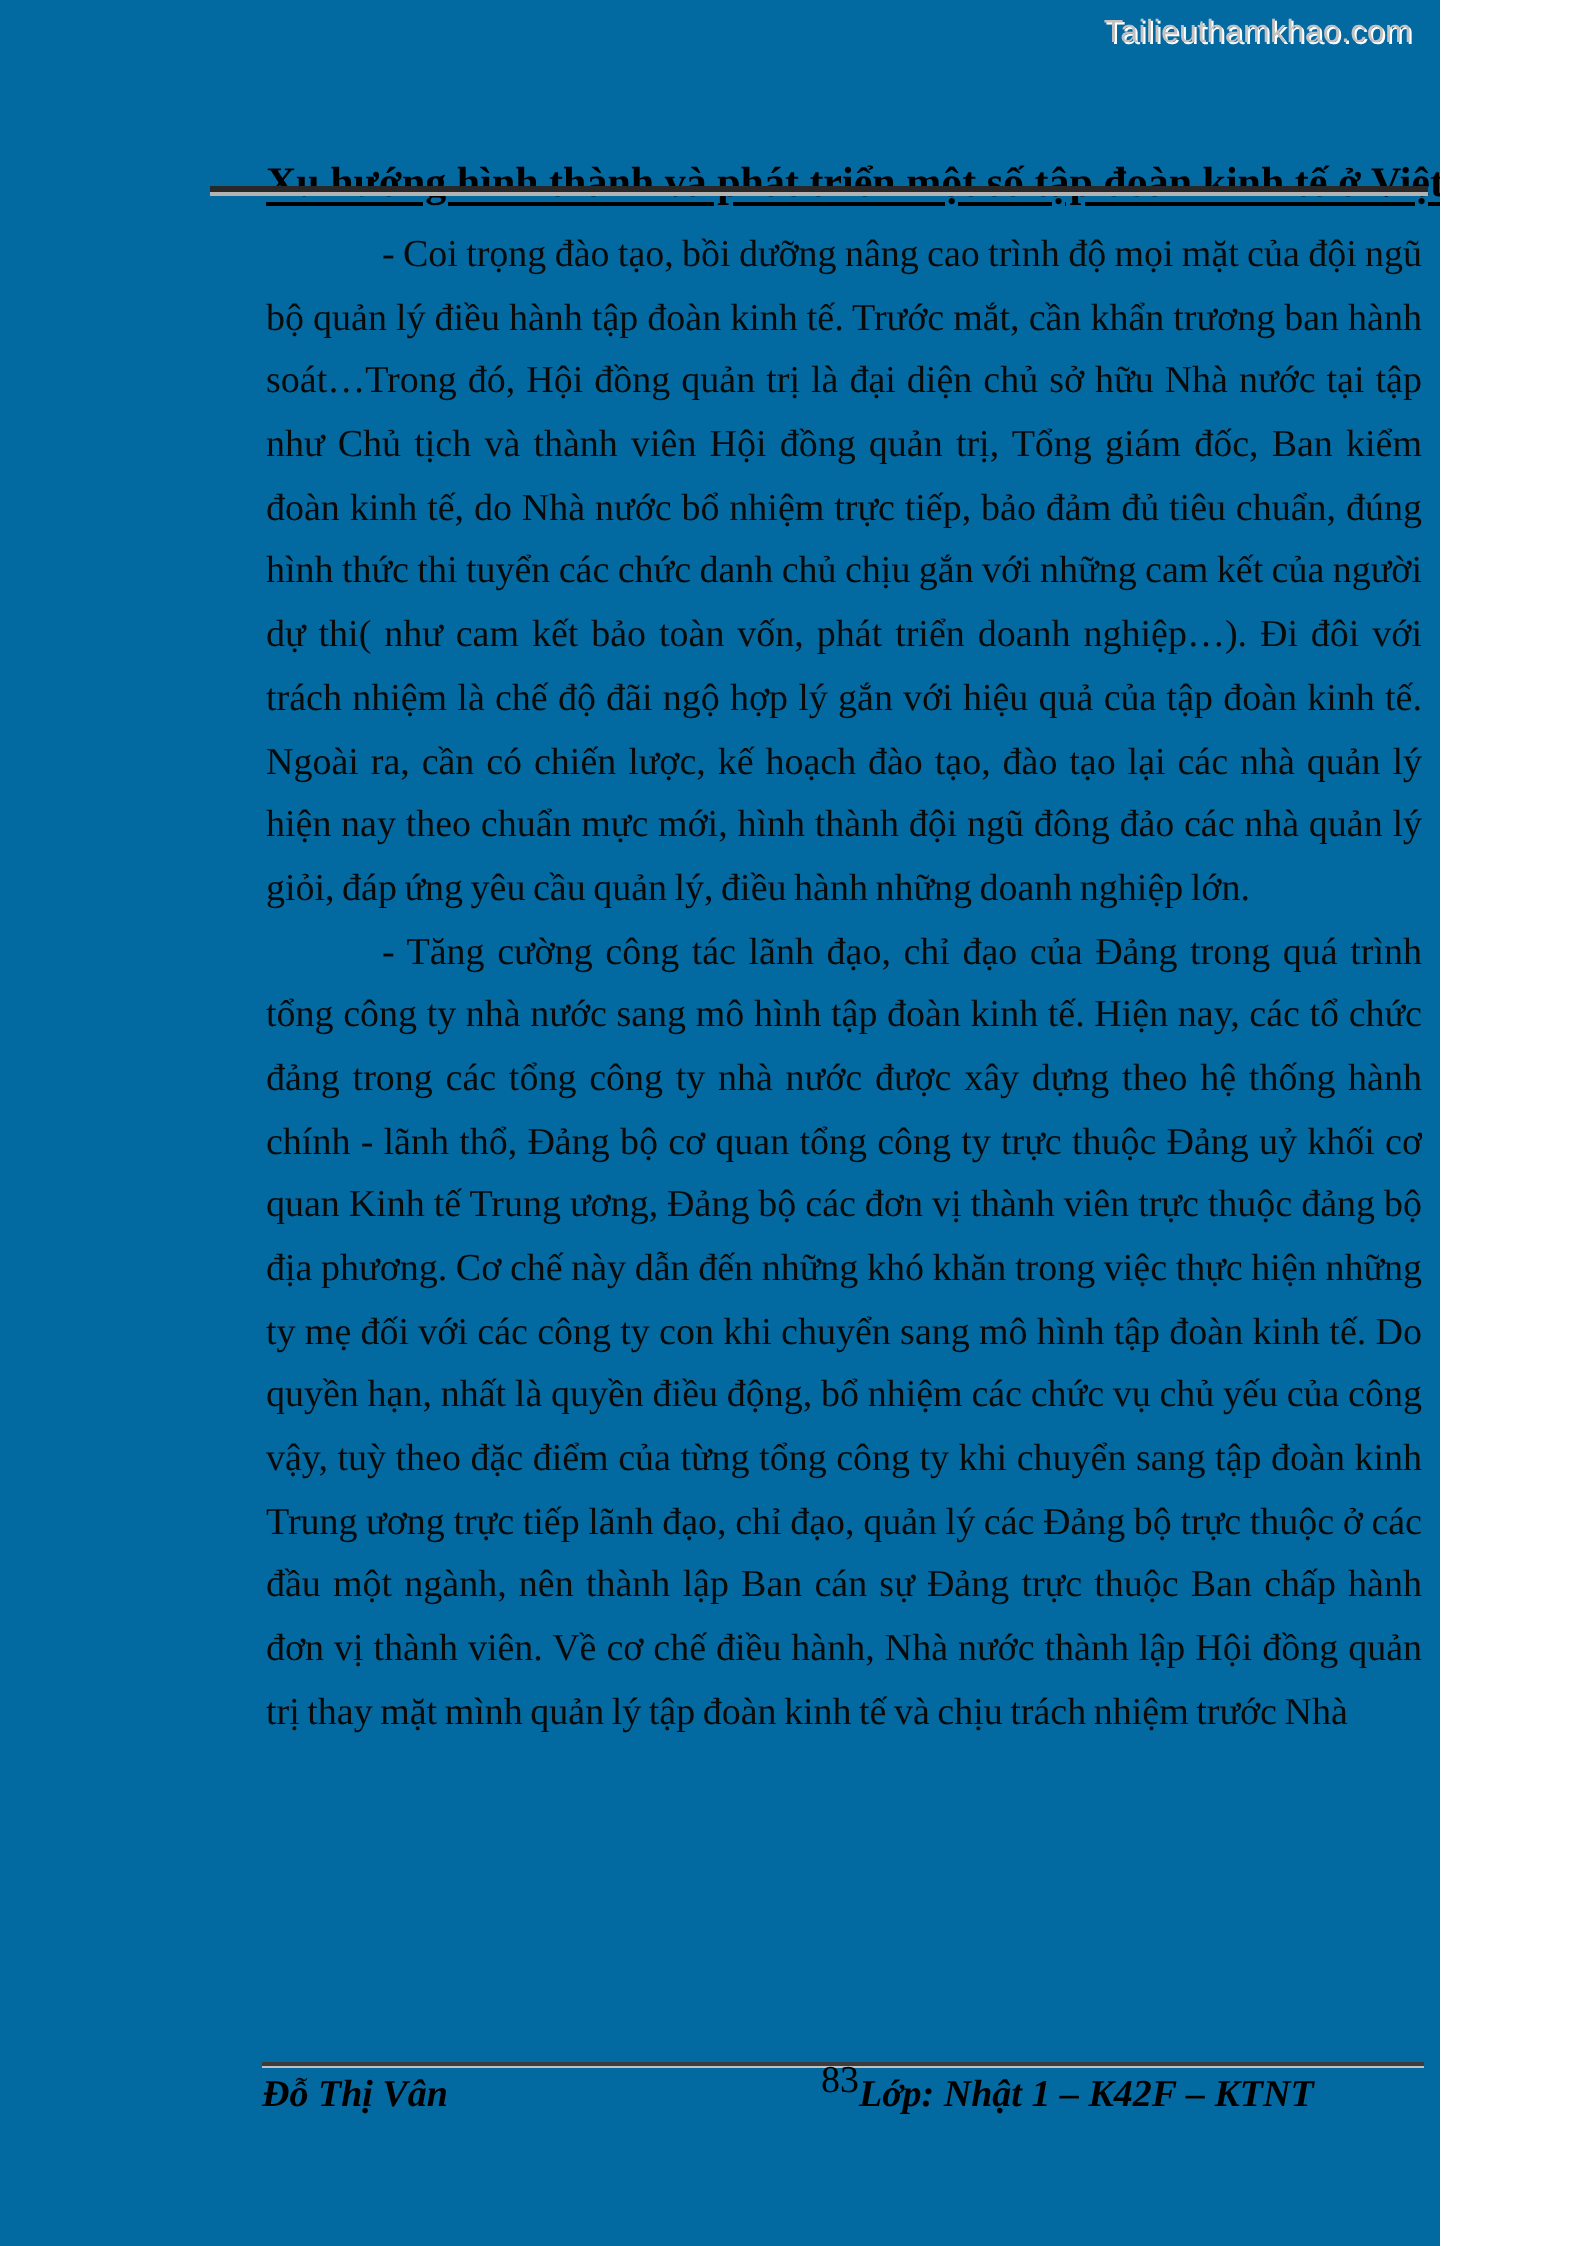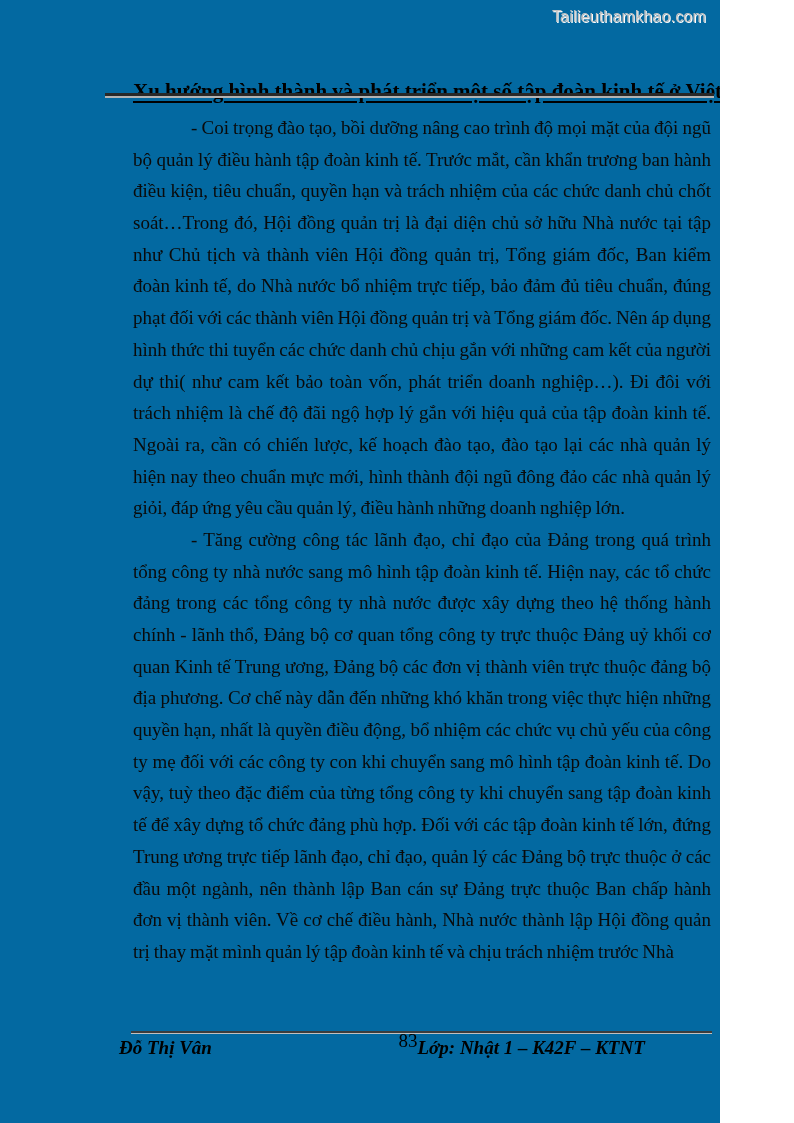--- a/index.html
+++ b/index.html
@@ -72,21 +72,21 @@
     position: absolute;
     left: 131px;
     top: 1031px;
     width: 581px;
     height: 2px;
     background: #3c3c3c;
     box-shadow: 0 1px 0 #c0c0c0;
   }
   .footer-row {
     position: absolute;
-    left: 119px;
+    left: 131px;
     top: 1037px;
     width: 578px;
     display: flex;
     align-items: flex-start;
   }
   .footer-author, .footer-class {
     flex: 1;
     font-size: 19px;
     font-weight: bold;
     font-style: italic;
@@ -108,43 +108,40 @@
   <div class="watermark">Tailieuthamkhao.com</div>
 
   <div class="header-title">Xu hướng hình thành và phát triển một số tập đoàn kinh tế ở Việt Nam</div>
 
   <div class="header-rule"></div>
 
   <div class="body-text">
       <div class="paragraph">
         <div class="line first">- Coi trọng đào tạo, bồi dưỡng nâng cao trình độ mọi mặt của đội ngũ cán</div>
         <div class="line">bộ quản lý điều hành tập đoàn kinh tế. Trước mắt, cần khẩn trương ban hành</div>
-        <div class="line">điều kiện, tiêu chuẩn, quyền hạn và trách nhiệm của các chức danh chủ chốt</div>
         <div class="line">soát…Trong đó, Hội đồng quản trị là đại diện chủ sở hữu Nhà nước tại tập</div>
         <div class="line">như Chủ tịch và thành viên Hội đồng quản trị, Tổng giám đốc, Ban kiểm</div>
         <div class="line">đoàn kinh tế, do Nhà nước bổ nhiệm trực tiếp, bảo đảm đủ tiêu chuẩn, đúng</div>
-        <div class="line">phạt đối với các thành viên Hội đồng quản trị và Tổng giám đốc. Nên áp dụng</div>
         <div class="line">hình thức thi tuyển các chức danh chủ chịu gắn với những cam kết của người</div>
         <div class="line">dự thi( như cam kết bảo toàn vốn, phát triển doanh nghiệp…). Đi đôi với</div>
         <div class="line">trách nhiệm là chế độ đãi ngộ hợp lý gắn với hiệu quả của tập đoàn kinh tế.</div>
         <div class="line">Ngoài ra, cần có chiến lược, kế hoạch đào tạo, đào tạo lại các nhà quản lý</div>
         <div class="line">hiện nay theo chuẩn mực mới, hình thành đội ngũ đông đảo các nhà quản lý</div>
         <div class="line para-last">giỏi, đáp ứng yêu cầu quản lý, điều hành những doanh nghiệp lớn.</div>
       </div>
       <div class="paragraph">
         <div class="line first">- Tăng cường công tác lãnh đạo, chỉ đạo của Đảng trong quá trình chuyển</div>
         <div class="line">tổng công ty nhà nước sang mô hình tập đoàn kinh tế. Hiện nay, các tổ chức</div>
         <div class="line">đảng trong các tổng công ty nhà nước được xây dựng theo hệ thống hành</div>
         <div class="line">chính - lãnh thổ, Đảng bộ cơ quan tổng công ty trực thuộc Đảng uỷ khối cơ</div>
         <div class="line">quan Kinh tế Trung ương, Đảng bộ các đơn vị thành viên trực thuộc đảng bộ</div>
         <div class="line">địa phương. Cơ chế này dẫn đến những khó khăn trong việc thực hiện những</div>
+        <div class="line">ty mẹ đối với các công ty con khi chuyển sang mô hình tập đoàn kinh tế. Do</div>
         <div class="line">quyền hạn, nhất là quyền điều động, bổ nhiệm các chức vụ chủ yếu của công</div>
-        <div class="line">ty mẹ đối với các công ty con khi chuyển sang mô hình tập đoàn kinh tế. Do</div>
         <div class="line">vậy, tuỳ theo đặc điểm của từng tổng công ty khi chuyển sang tập đoàn kinh</div>
-        <div class="line">tế để xây dựng tổ chức đảng phù hợp. Đối với các tập đoàn kinh tế lớn, đứng</div>
         <div class="line">Trung ương trực tiếp lãnh đạo, chỉ đạo, quản lý các Đảng bộ trực thuộc ở các</div>
         <div class="line">đầu một ngành, nên thành lập Ban cán sự Đảng trực thuộc Ban chấp hành</div>
         <div class="line">đơn vị thành viên. Về cơ chế điều hành, Nhà nước thành lập Hội đồng quản</div>
         <div class="line para-last">trị thay mặt mình quản lý tập đoàn kinh tế và chịu trách nhiệm trước Nhà</div>
       </div>
     </div>
 
   <div class="footer-rule"></div>
 
   <div class="footer-row">

